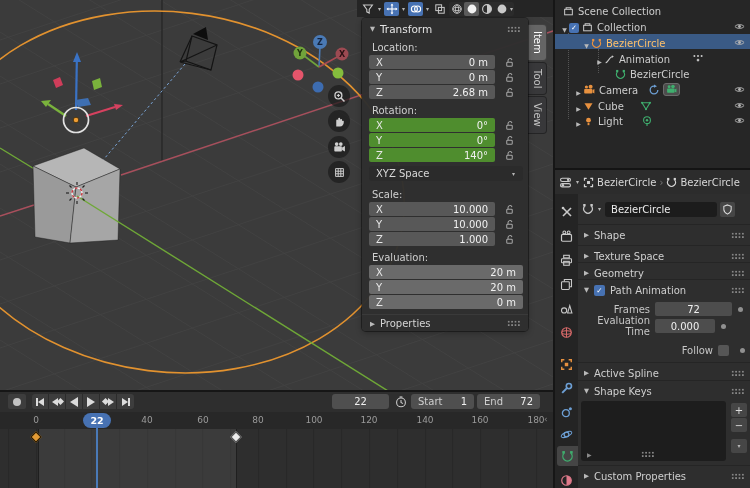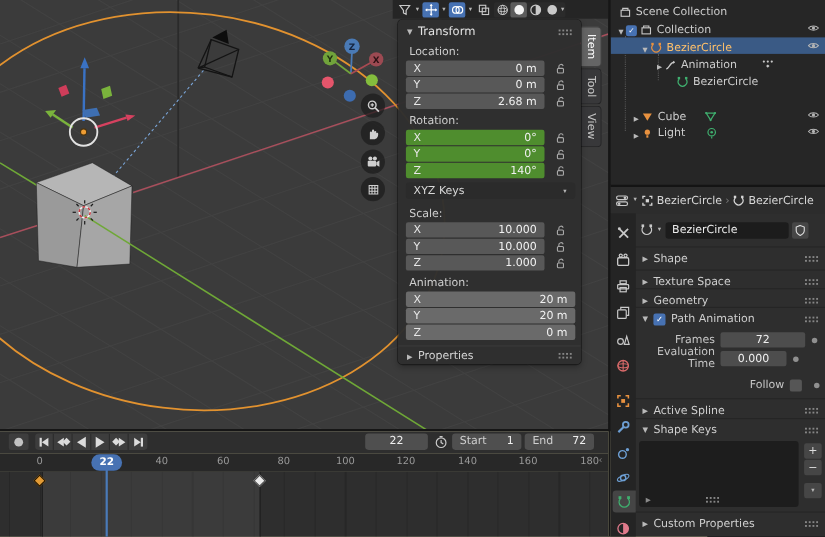--- a/index.html
+++ b/index.html
@@ -35,21 +35,21 @@
   .tri-d{font-size:6.5px;color:#b9b9b9;margin-right:5px;}
   .grip{width:13px;height:7px;background-image:radial-gradient(#868686 0.8px,transparent 0.9px);background-size:3.4px 3.4px;margin-left:auto;}
   #ntabs{left:528px;top:24px;z-index:24;width:20px;}
   .vtab{writing-mode:vertical-rl;width:19px;display:flex;align-items:center;justify-content:center;color:#c2c2c2;background:#38383a;border:1px solid rgba(0,0,0,.35);border-left:none;border-radius:0 4px 4px 0;margin-bottom:1px;font-size:10px;padding:6px 0;}
   .vtab.active{background:#656565;color:#fff;}
 
   
   .navbtn{width:22px;height:22px;border-radius:50%;background:rgba(28,28,28,0.72);display:flex;align-items:center;justify-content:center;z-index:20;}
 
   
-  #timeline{left:0;top:390px;width:643px;height:98px;background:#fef9c3;border-top:2px solid #161616;z-index:5;}
+  #timeline{left:0;top:390px;width:643px;height:98px;background:#000000;border-top:2px solid #161616;z-index:5;}
   #tl-header{position:absolute;left:0;top:0;width:553px;height:20px;background:#2e2e2e;}
   .tlbtn{position:absolute;top:2px;height:15px;background:#3d3d3d;border-radius:2px;display:flex;align-items:center;justify-content:center;}
   .pgrp{position:absolute;left:32px;top:2px;height:15px;display:flex;background:#3d3d3d;border-radius:3px;overflow:hidden;}
   .pbtn{width:17px;height:15px;display:flex;align-items:center;justify-content:center;border-right:1px solid #2c2c2c;}
   .pbtn:last-child{border-right:none;}
   .t-l{width:0;height:0;border-top:4px solid transparent;border-bottom:4px solid transparent;border-right:6px solid #dcdcdc;}
   .t-r{width:0;height:0;border-top:4px solid transparent;border-bottom:4px solid transparent;border-left:6px solid #dcdcdc;}
   .bar{width:2px;height:8px;background:#dcdcdc;}
   .dia{width:5px;height:5px;background:#dcdcdc;transform:rotate(45deg);}
   .tfield{position:absolute;top:2px;height:15px;background:#4f4f4f;border-radius:3px;color:#f0f0f0;display:flex;align-items:center;}
@@ -481,21 +481,21 @@
             <span class="ax">Z</span>
             <span>140°</span>
           </div>
           <span class="lockw">
             <svg class="ic" width="11" height="11">
               <use href="#sy-lock"></use>
             </svg>
           </span>
         </div>
       <div class="euler">
-          <span>XYZ Keys</span>
+          <span>XYZ Space</span>
           <span class="chev">▾</span>
         </div>
       <div class="np-sec">Scale:</div>
       <div class="frow">
           <div class="fld">
             <span class="ax">X</span>
             <span>10.000</span>
           </div>
           <span class="lockw">
             <svg class="ic" width="11" height="11">
@@ -518,21 +518,21 @@
           <div class="fld">
             <span class="ax">Z</span>
             <span>1.000</span>
           </div>
           <span class="lockw">
             <svg class="ic" width="11" height="11">
               <use href="#sy-lock"></use>
             </svg>
           </span>
         </div>
-      <div class="np-sec">Animation:</div>
+      <div class="np-sec">Evaluation:</div>
       <div class="frow">
           <div class="fld wide">
             <span class="ax">X</span>
             <span>20 m</span>
           </div>
         </div>
       <div class="frow">
           <div class="fld wide">
             <span class="ax">Y</span>
             <span>20 m</span>
@@ -668,20 +668,38 @@
       <span class="abs" style="left:137px;top:2px"><svg class="ic" width="12" height="12" style="color:#c9c9c9">
             <use href="#sy-keys"></use>
           </svg></span>
     </div>
     <div class="orow" style="top:65px;padding-left:60px">
       <svg class="ic" width="11" height="11" style="color:#3fae6e">
           <use href="#sy-curve"></use>
         </svg>
       <span class="olabel">BezierCircle</span>
     </div>
+    <div class="orow" style="top:81px;padding-left:19px">
+      <span class="oarrow">▶</span>
+      <svg class="ic" width="12" height="12" style="color:#e8913f">
+          <use href="#sy-camera"></use>
+        </svg>
+      <span class="olabel">Camera</span>
+      <svg class="ic" width="12" height="12" style="color:#6d9fd4;margin-left:10px">
+          <use href="#sy-constraint"></use>
+        </svg>
+      <span class="badgebox">
+          <svg class="ic" width="11" height="11" style="color:#3fae6e">
+            <use href="#sy-camera"></use>
+          </svg>
+        </span>
+      <span class="eye"><svg class="ic" width="11" height="11">
+            <use href="#sy-eye"></use>
+          </svg></span>
+    </div>
     <div class="orow" style="top:112px;padding-left:19px">
       <span class="oarrow">▶</span>
       <svg class="ic" width="11" height="11" style="color:#e8913f">
           <use href="#sy-light"></use>
         </svg>
       <span class="olabel">Light</span>
       <svg class="ic" width="12" height="12" style="color:#3fae6e;margin-left:18px">
           <use href="#sy-lightdata"></use>
         </svg>
       <span class="eye"><svg class="ic" width="11" height="11">

